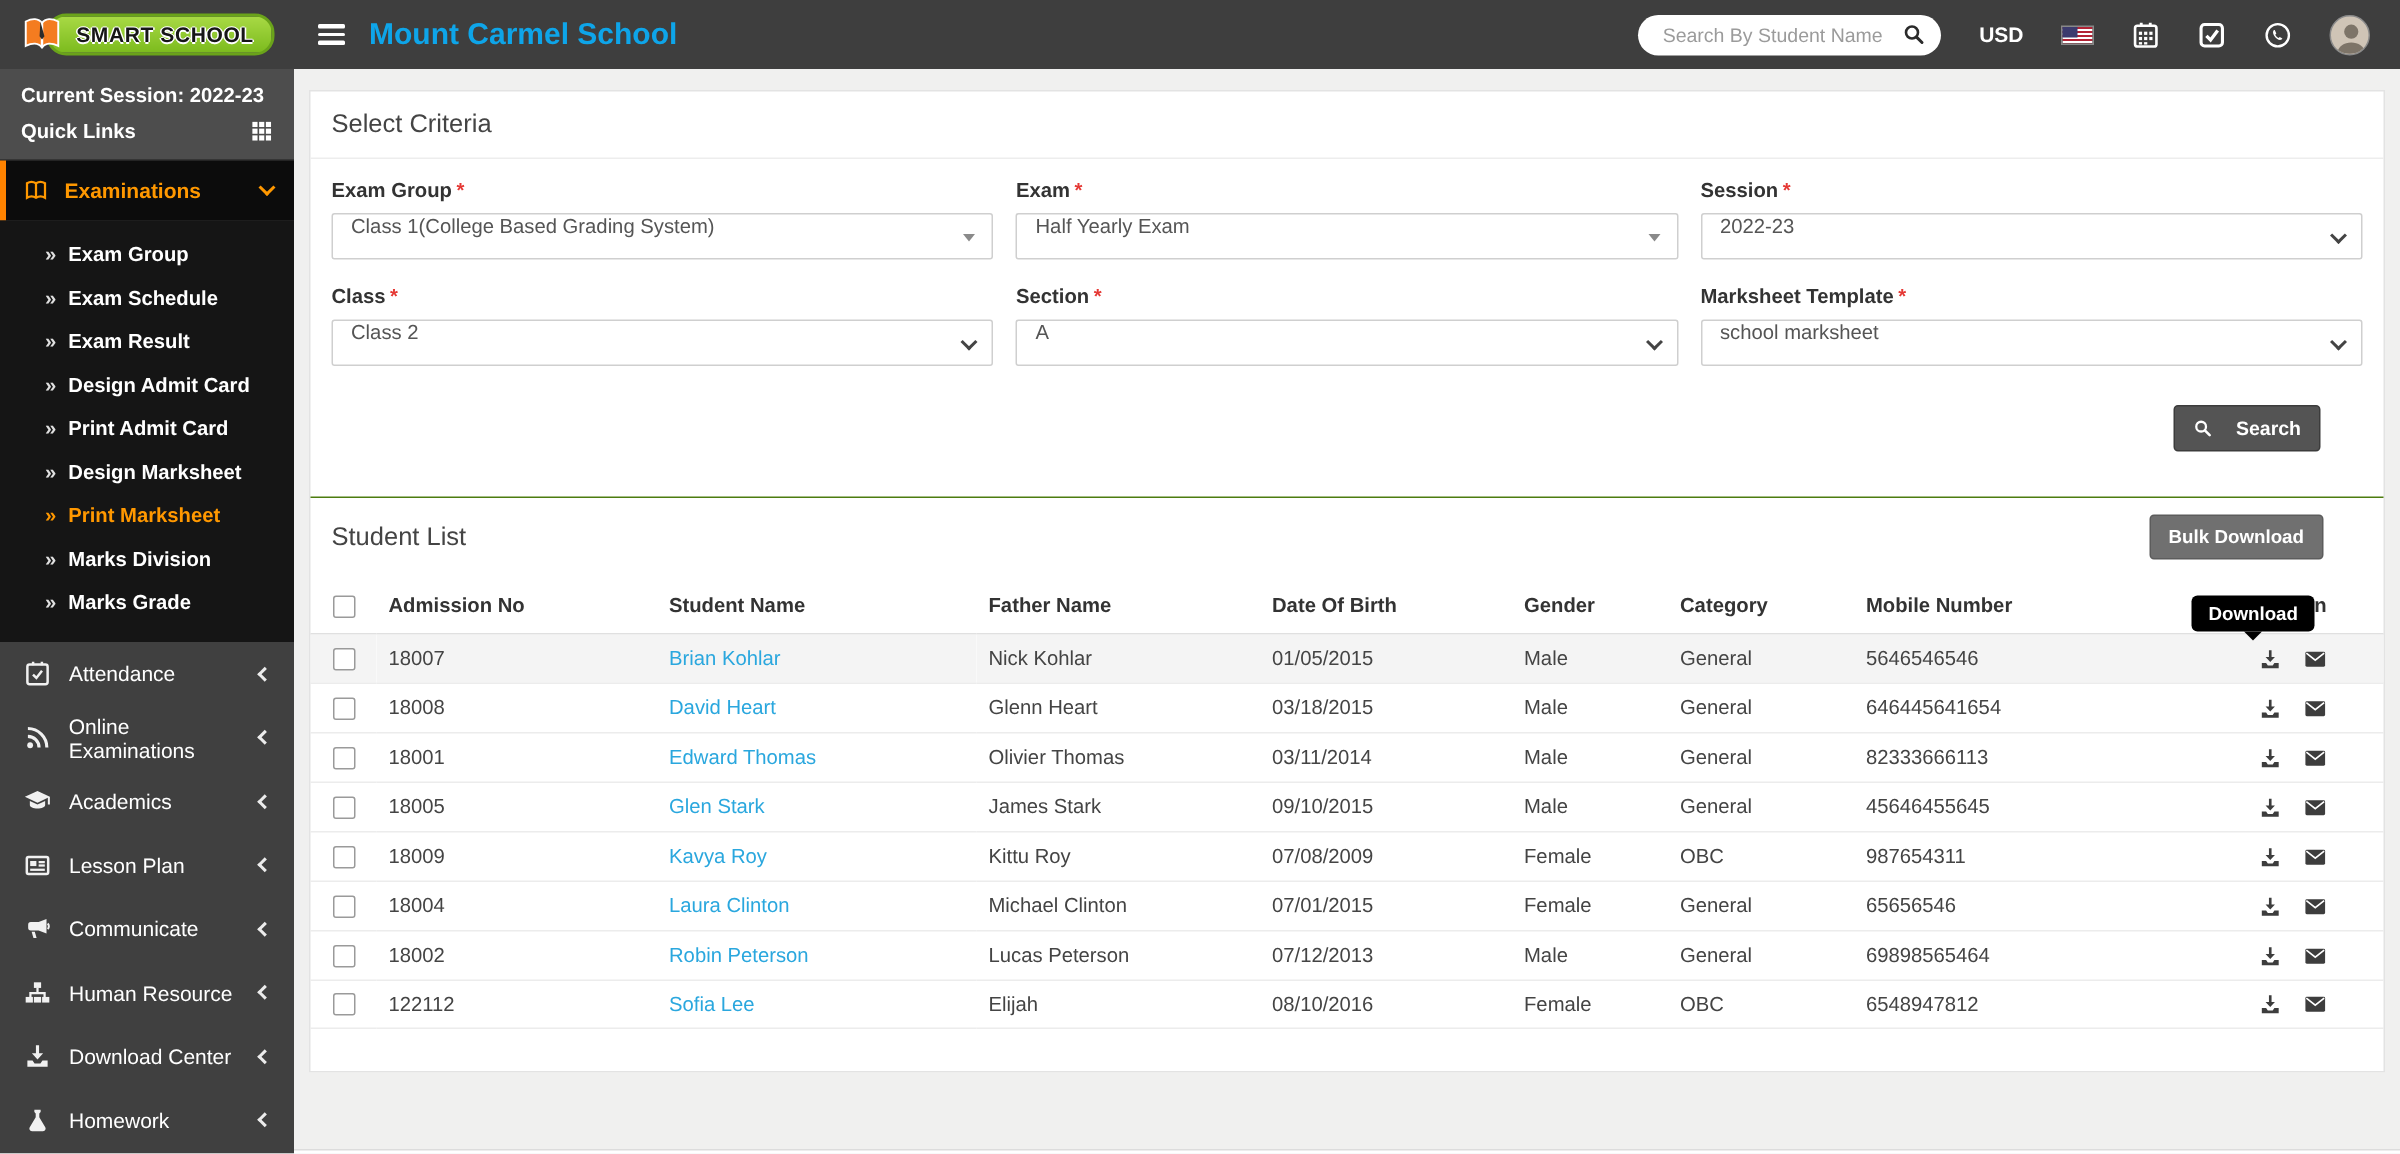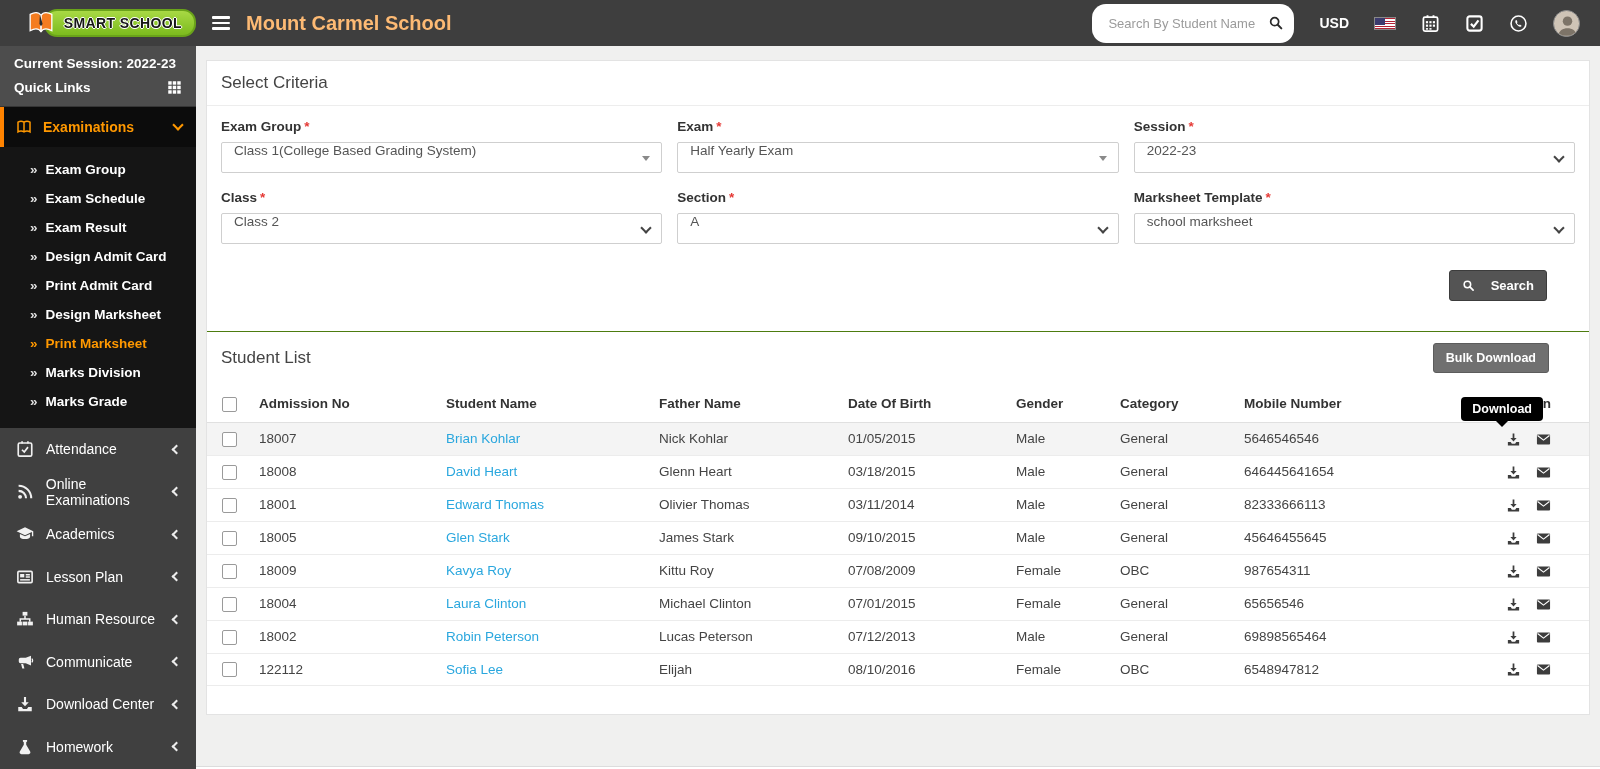--- a/index.html
+++ b/index.html
@@ -6,35 +6,35 @@
   html,body { margin:0; padding:0; }
   body {
     width:1600px; height:769px; overflow:hidden;
     font-family:"Liberation Sans", sans-serif;
     background:#f0f0ef; color:#444;
   }
   .app { width:1600px; height:769px; position:relative; }
 
   
   .topbar { height:46px; background:#3e3e3e; display:flex; align-items:center; }
-  .logo-zone { width:196px; height:46px; display:flex; align-items:center; justify-content:flex-end; flex:0 0 196px; }
+  .logo-zone { width:196px; height:46px; display:flex; align-items:center; justify-content:center; flex:0 0 196px; }
   .logo { display:flex; align-items:center; }
   .logo-book { width:30px; height:26px; margin-right:-12px; z-index:2; color:#f47c20; }
   .logo-pill {
     background:linear-gradient(#a8d944,#7cbb1e);
     border-radius:13px; padding:4px 12px 4px 18px;
     font-size:14px; font-weight:bold; letter-spacing:.4px; color:#161616;
     text-shadow:-1px 0 #fff,1px 0 #fff,0 -1px #fff,0 1px #fff;
     border:2px solid #6aa31a;
   }
   .hamburger { width:18px; display:inline-block; cursor:pointer; margin-left:16px; }
   .hamburger span { display:block; height:2.5px; background:#fff; margin:3px 0; border-radius:1px; }
   .school-name { font-size:20px; font-weight:bold; margin:0 0 0 16px; }
   .topbar-right { margin-left:auto; display:flex; align-items:center; gap:25px; padding-right:20px; }
-  .search-pill { background:#fff; border-radius:14px; height:39px; width:202px; display:flex; align-items:center; padding:0 10px 0 14px; }
+  .search-pill { background:#fff; border-radius:14px; height:27px; width:202px; display:flex; align-items:center; padding:0 10px 0 14px; }
   .search-pill input { border:none; outline:none; flex:1; min-width:0; font-size:13px; color:#666; font-family:"Liberation Sans",sans-serif; }
   .search-pill input::placeholder { color:#9b9b9b; }
   .search-pill .sicon { color:#2b2b2b; width:16px; height:16px; flex:0 0 16px; cursor:pointer; }
   .currency { color:#fff; font-weight:bold; font-size:14px; cursor:pointer; }
   .flag { width:22px; height:13px; position:relative; cursor:pointer;
     background:repeating-linear-gradient(#b22234 0 1.3px,#fff 1.3px 2.6px); border:1px solid #888; }
   .flag::after { content:""; position:absolute; left:0; top:0; width:10px; height:7px; background:#3c3b6e; }
   .hicon { width:19px; height:19px; color:#fff; cursor:pointer; }
   .avatar { width:27px; height:27px; border-radius:50%; overflow:hidden; background:#cfc4b6; position:relative; cursor:pointer; border:1px solid #8b8b8b; }
   .avatar svg { width:27px; height:27px; color:#7d7468; }
@@ -122,21 +122,21 @@
           <path d="M11 4l2.5 9-1.5 2-1.5-2z" fill="#2b2b2b"></path>
         </svg>
         <span class="logo-pill">SMART SCHOOL</span>
       </div>
     </div>
     <span class="hamburger">
         <span></span>
         <span></span>
         <span></span>
       </span>
-    <h1 class="school-name" style="color:#fdba74;">Mount Carmel School</h1>
+    <h1 class="school-name" style="color:#0ea5e9;">Mount Carmel School</h1>
 
     <div class="topbar-right">
       <div class="search-pill">
         <input type="text" placeholder="Search By Student Name" style="">
         <svg class="sicon" viewBox="0 0 24 24">
           <circle cx="10" cy="10" r="6" fill="none" stroke="currentColor" stroke-width="2.6"></circle>
           <line x1="14.6" y1="14.6" x2="20" y2="20" stroke="currentColor" stroke-width="3" stroke-linecap="round"></line>
         </svg>
       </div>
       <span class="currency">USD</span>
@@ -246,36 +246,36 @@
           <rect x="5.5" y="8" width="5.5" height="4.5" fill="currentColor"></rect>
           <line x1="13" y1="9" x2="18.5" y2="9" stroke="currentColor" stroke-width="2"></line>
           <line x1="13" y1="12" x2="18.5" y2="12" stroke="currentColor" stroke-width="2"></line>
           <line x1="5.5" y1="15.8" x2="18.5" y2="15.8" stroke="currentColor" stroke-width="2"></line>
         </svg>
         <span>Lesson Plan</span>
         <span class="chev-left"></span>
       </div>
       <div class="menu-item">
         <svg class="micon" viewBox="0 0 24 24" fill="currentColor">
+          <path d="M20 3.5v13l-7-2.8H6a2.3 2.3 0 0 1-2.3-2.3V8.6A2.3 2.3 0 0 1 6 6.3h7z"></path>
+          <path d="M6.8 14.8l1.6 5.7h2.8l-1.6-5.7z"></path>
+          <path d="M21 7.5a3.4 3.4 0 0 1 0 5" fill="none" stroke="currentColor" stroke-width="1.8"></path>
+        </svg>
+        <span>Communicate</span>
+        <span class="chev-left"></span>
+      </div>
+      <div class="menu-item">
+        <svg class="micon" viewBox="0 0 24 24" fill="currentColor">
           <rect x="8.8" y="2.5" width="6.4" height="5"></rect>
           <rect x="1.5" y="15.5" width="6.4" height="5"></rect>
             <rect x="8.8" y="15.5" width="6.4" height="5"></rect>
             <rect x="16.1" y="15.5" width="6.4" height="5"></rect>
           <path d="M11 7.5h2v3.5h6.3v4.5h-2v-2.5H6.7v2.5h-2V11H11z"></path>
         </svg>
         <span>Human Resource</span>
-        <span class="chev-left"></span>
-      </div>
-      <div class="menu-item">
-        <svg class="micon" viewBox="0 0 24 24" fill="currentColor">
-          <path d="M20 3.5v13l-7-2.8H6a2.3 2.3 0 0 1-2.3-2.3V8.6A2.3 2.3 0 0 1 6 6.3h7z"></path>
-          <path d="M6.8 14.8l1.6 5.7h2.8l-1.6-5.7z"></path>
-          <path d="M21 7.5a3.4 3.4 0 0 1 0 5" fill="none" stroke="currentColor" stroke-width="1.8"></path>
-        </svg>
-        <span>Communicate</span>
         <span class="chev-left"></span>
       </div>
       <div class="menu-item">
         <svg class="micon" viewBox="0 0 24 24" fill="currentColor">
           <path d="M10.6 2.5h2.8v7h3.6L12 15 7 9.5h3.6z"></path>
           <path d="M3 16h4.6l1.8 2.6h5.2L16.4 16H21v5.5H3z"></path>
         </svg>
         <span>Download Center</span>
         <span class="chev-left"></span>
       </div>

